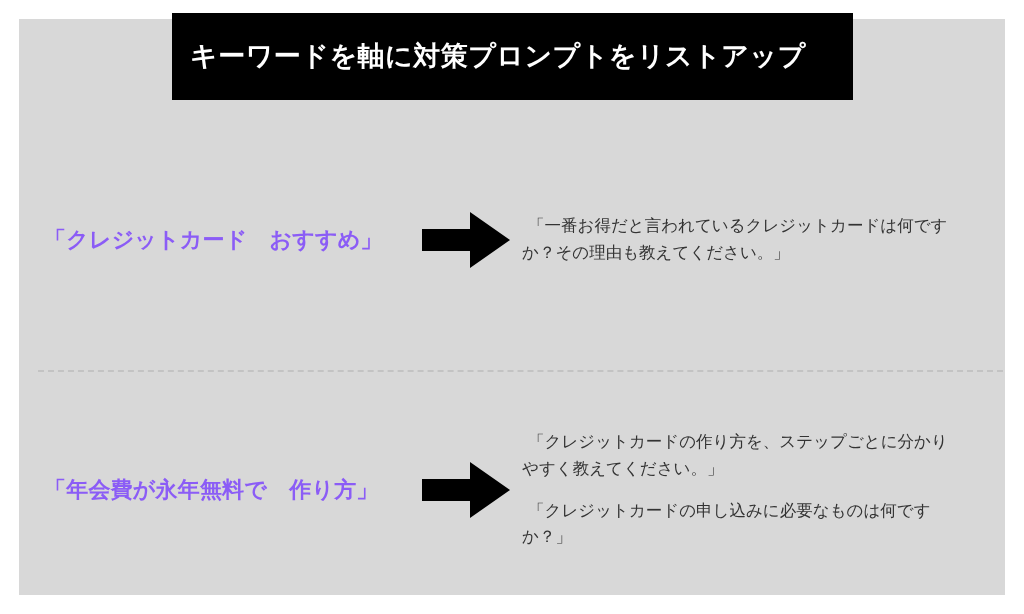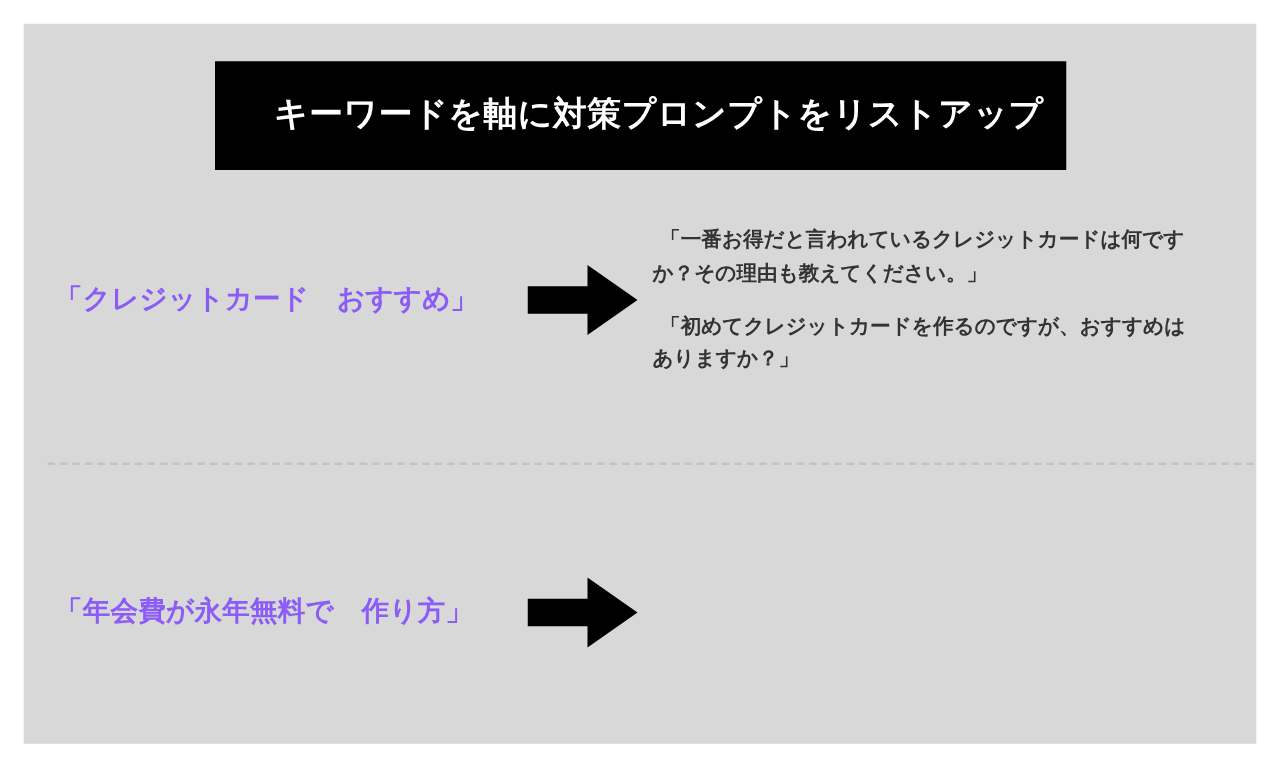--- a/index.html
+++ b/index.html
@@ -25,24 +25,23 @@
   
   .title-bar {
     position: absolute;
     left: 172px;
     top: 13px;
     width: 681px;
     height: 87px;
     background: #000000;
     display: flex;
     align-items: center;
-    justify-content: flex-end;
+    justify-content: flex-start;
     box-sizing: border-box;
     padding: 0 18px;
-    margin-top: 36px;
   }
   .title-text {
     color: #ffffff;
     font-size: 27px;
     font-weight: bold;
     letter-spacing: 0.5px;
     line-height: 1.2;
     white-space: nowrap;
   }
   
@@ -82,21 +81,20 @@
   }
   .arrow-svg { display: block; }
 
   .prompts-cell {
     flex: 1 1 auto;
     display: flex;
     flex-direction: column;
     justify-content: center;
     padding-right: 26px;
     box-sizing: border-box;
-    font-weight: bold;
   }
   .prompt-text {
     color: #333333;
     font-size: 16.5px;
     line-height: 1.62;
     margin: 0 0 15px 0;
     text-indent: 6px;
     max-width: 440px;
   }
   .prompt-text:last-child { margin-bottom: 0; }
@@ -127,33 +125,36 @@
   </div>
 
   <div class="arrow-cell">
     <svg class="arrow-svg" width="88" height="60" viewBox="0 0 88 60" aria-hidden="true">
       <polygon points="0,19 48,19 48,2 88,30 48,58 48,41 0,41" fill="#000000"></polygon>
     </svg>
   </div>
 
   <div class="prompts-cell">
     <p class="prompt-text">「一番お得だと言われているクレジットカードは何ですか？その理由も教えてください。」</p>
-    <p class="prompt-text">「初めてクレジットカードを作るのですが、おすすめはありますか？」</p>
   </div>
 
 </div>
 
 <div class="divider"></div>
 
 <div class="row row-2">
 
   <div class="keyword-cell">
     <div class="keyword-text">「年会費が永年無料で　作り方」</div>
   </div>
 
   <div class="arrow-cell">
     <svg class="arrow-svg" width="88" height="60" viewBox="0 0 88 60" aria-hidden="true">
       <polygon points="0,19 48,19 48,2 88,30 48,58 48,41 0,41" fill="#000000"></polygon>
     </svg>
   </div>
 
+  <div class="prompts-cell">
+    <p class="prompt-text">「クレジットカードの作り方を、ステップごとに分かりやすく教えてください。」</p>
+    <p class="prompt-text">「クレジットカードの申し込みに必要なものは何ですか？」</p>
+  </div>
 
 </div>
 
 </body></html>

